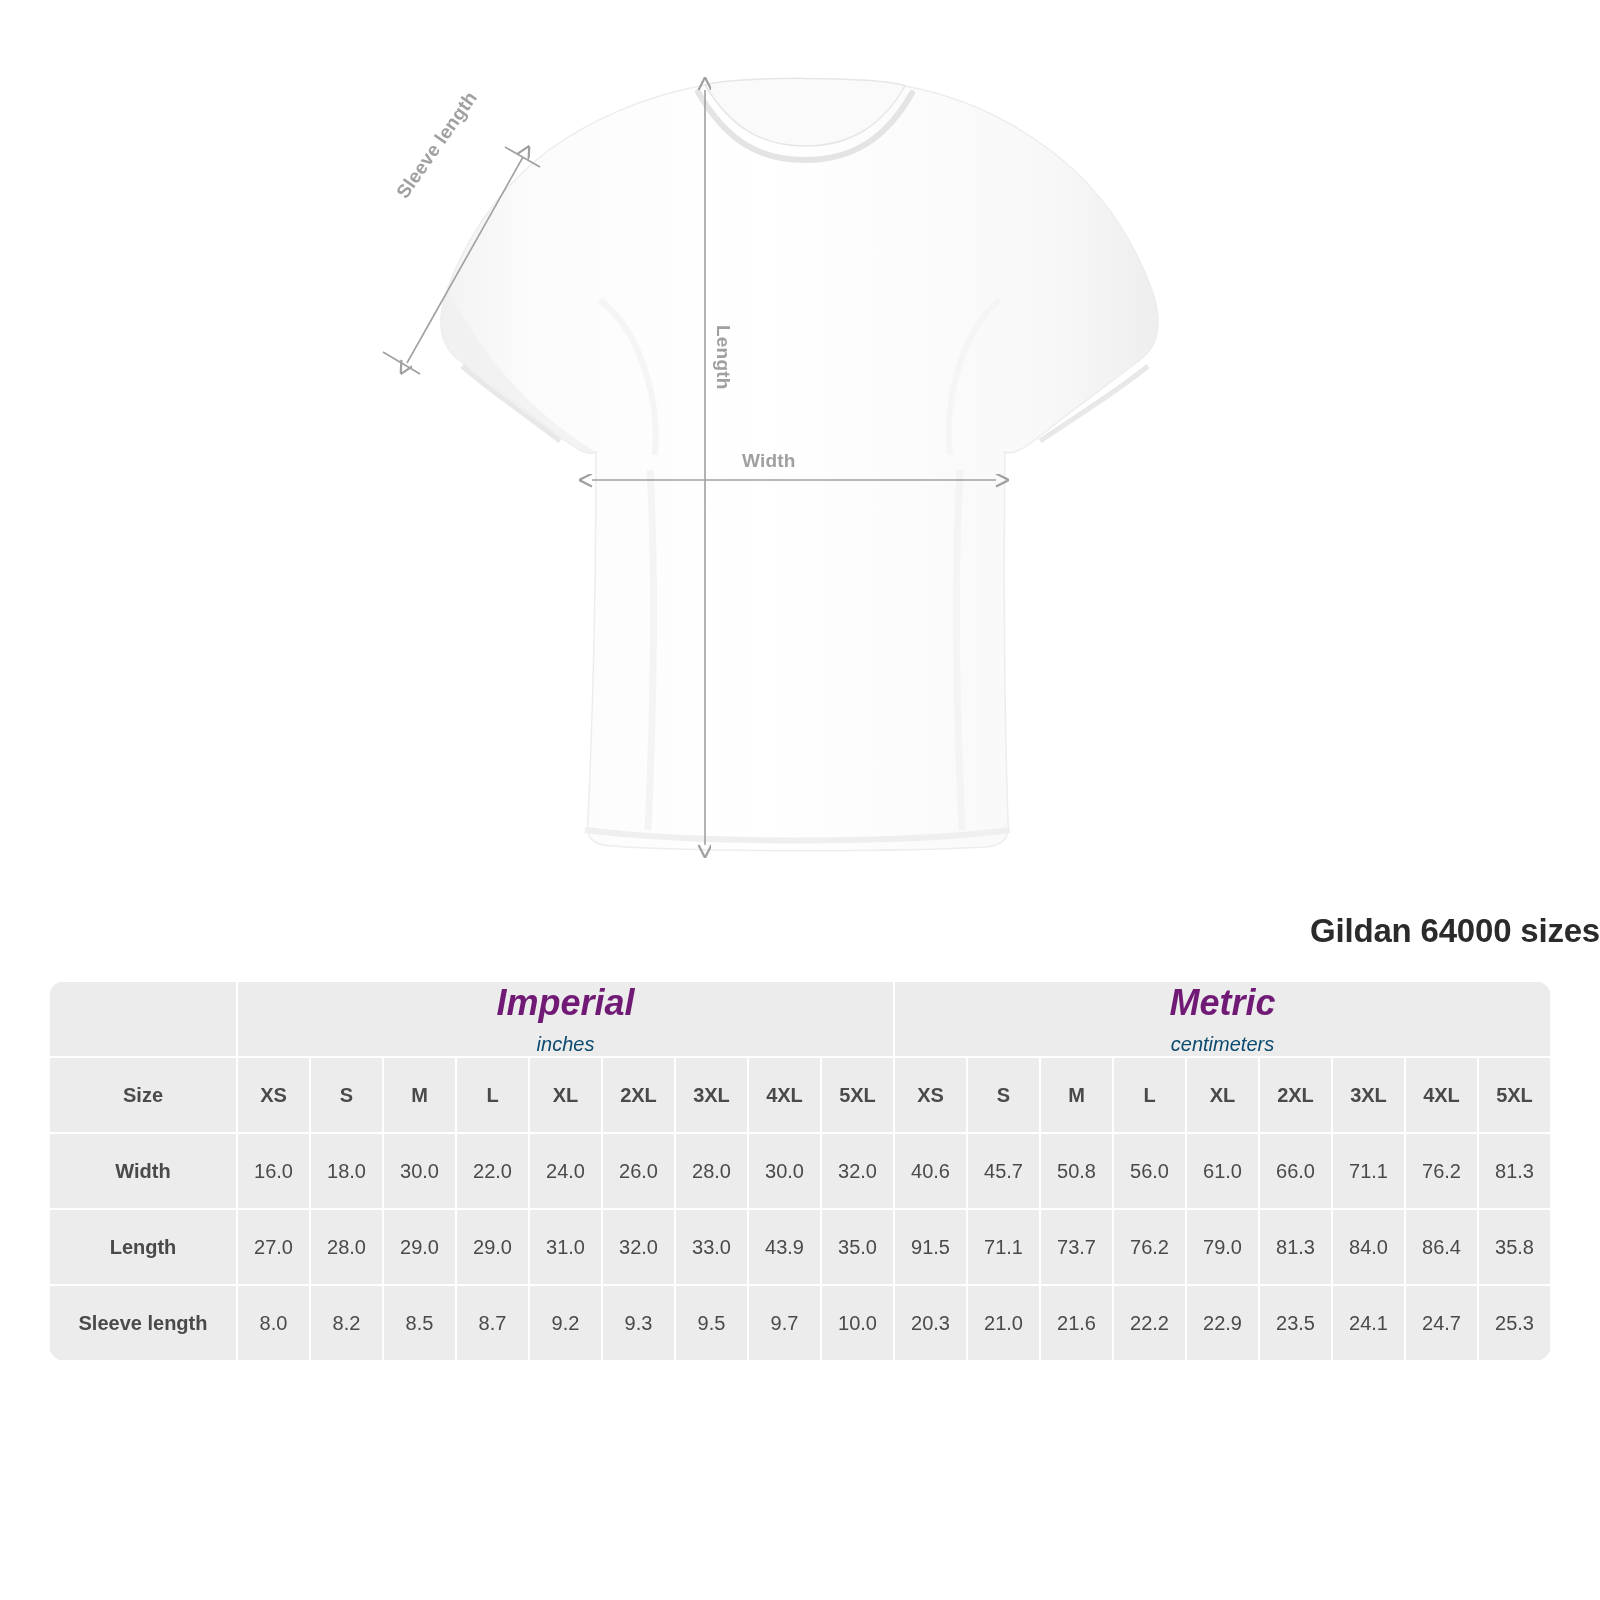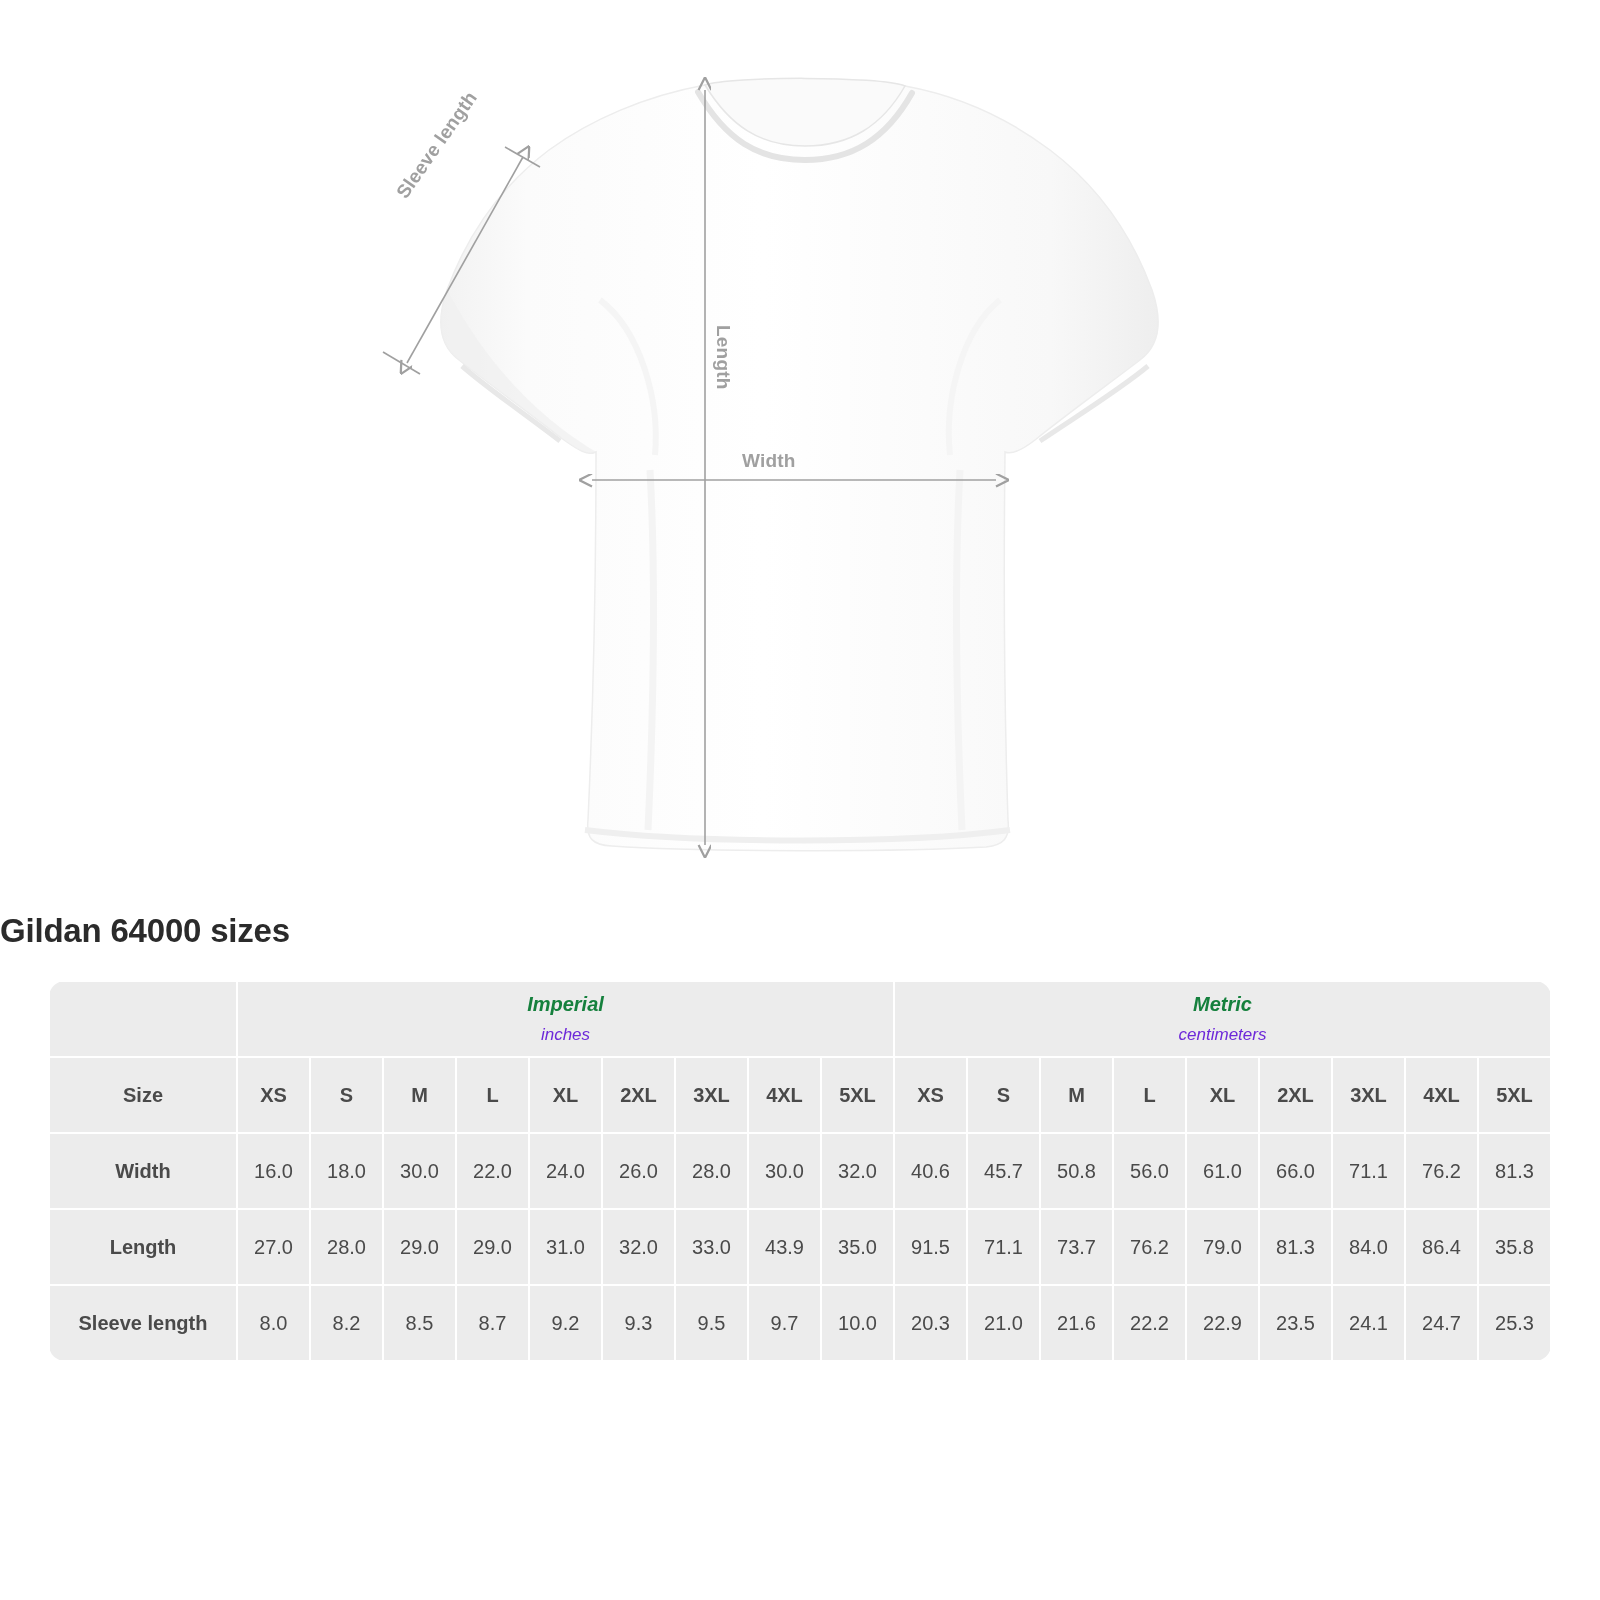--- a/index.html
+++ b/index.html
@@ -51,21 +51,21 @@
   }
   .dim-label.sleeve-label {
     left: 392px;
     top: 190px;
     transform: rotate(-55deg);
     transform-origin: left top;
   }
 
   
   .title-block {
-    text-align: left;
+    text-align: right;
     margin-top: 12px;
   }
   .chart-title {
     font-size: 33px;
     font-weight: bold;
     color: #2b2b2b;
     letter-spacing: -0.2px;
   }
   .chart-note {
     margin-top: 16px;
@@ -97,30 +97,30 @@
   
   table.size-table tr:first-child td:first-child { border-top-left-radius: 16px; }
   table.size-table tr:first-child td:last-child  { border-top-right-radius: 16px; }
   table.size-table tr:last-child td:first-child  { border-bottom-left-radius: 16px; }
   table.size-table tr:last-child td:last-child   { border-bottom-right-radius: 16px; margin-top: 25px; }
 
   .unit-cell {
     height: 130px;
   }
   .unit-sys {
+    font-size: 36px;
+    font-style: italic;
+    font-weight: bold;
+    color: #701a75;
+  }
+  .unit-sub {
+    margin-top: 9px;
     font-size: 20px;
     font-style: italic;
-    font-weight: bold;
-    color: #15803d;
-  }
-  .unit-sub {
-    margin-top: 9px;
-    font-size: 17px;
-    font-style: italic;
-    color: #6d28d9;
+    color: #0c4a6e;
   }
   .corner-cell { background: #ececec; }
 
   .hdr-row td {
     font-weight: bold;
     color: #5a5a5a;
     height: 80px;
     font-size: 20px;
   }
   .rowlabel {

